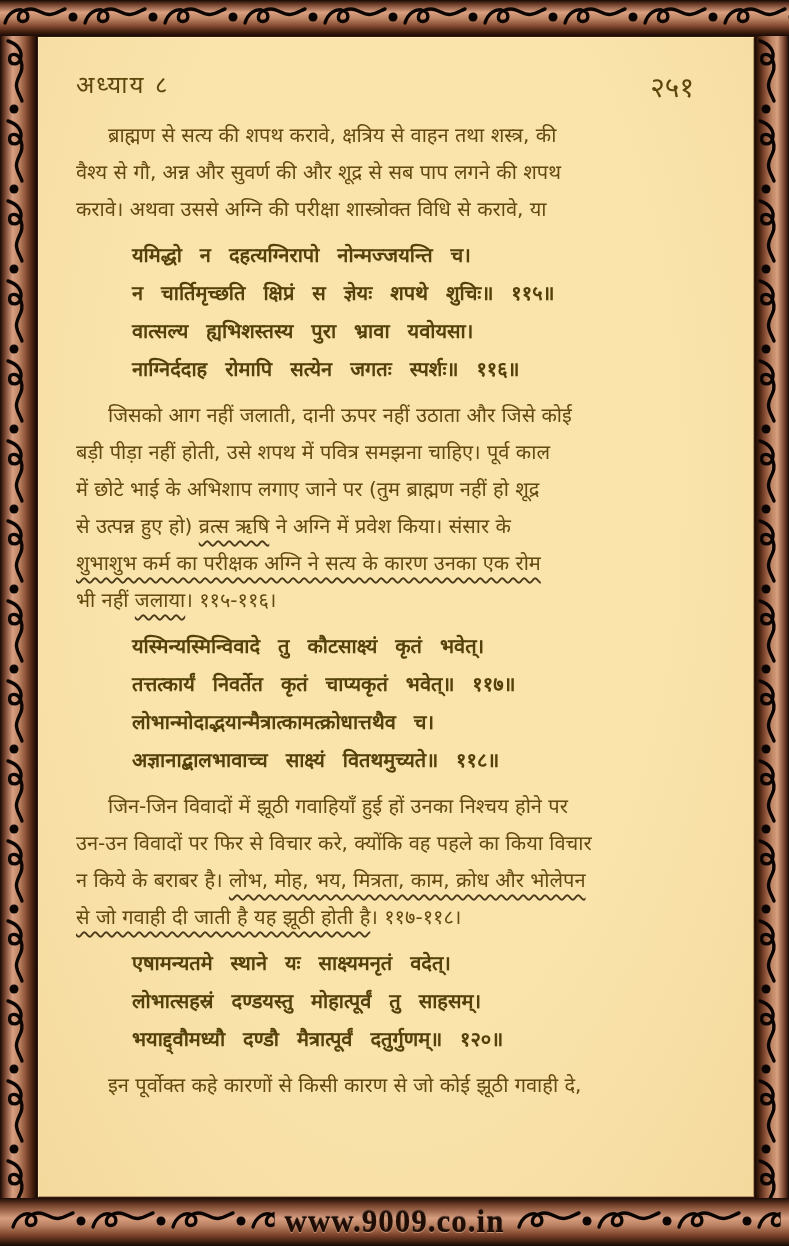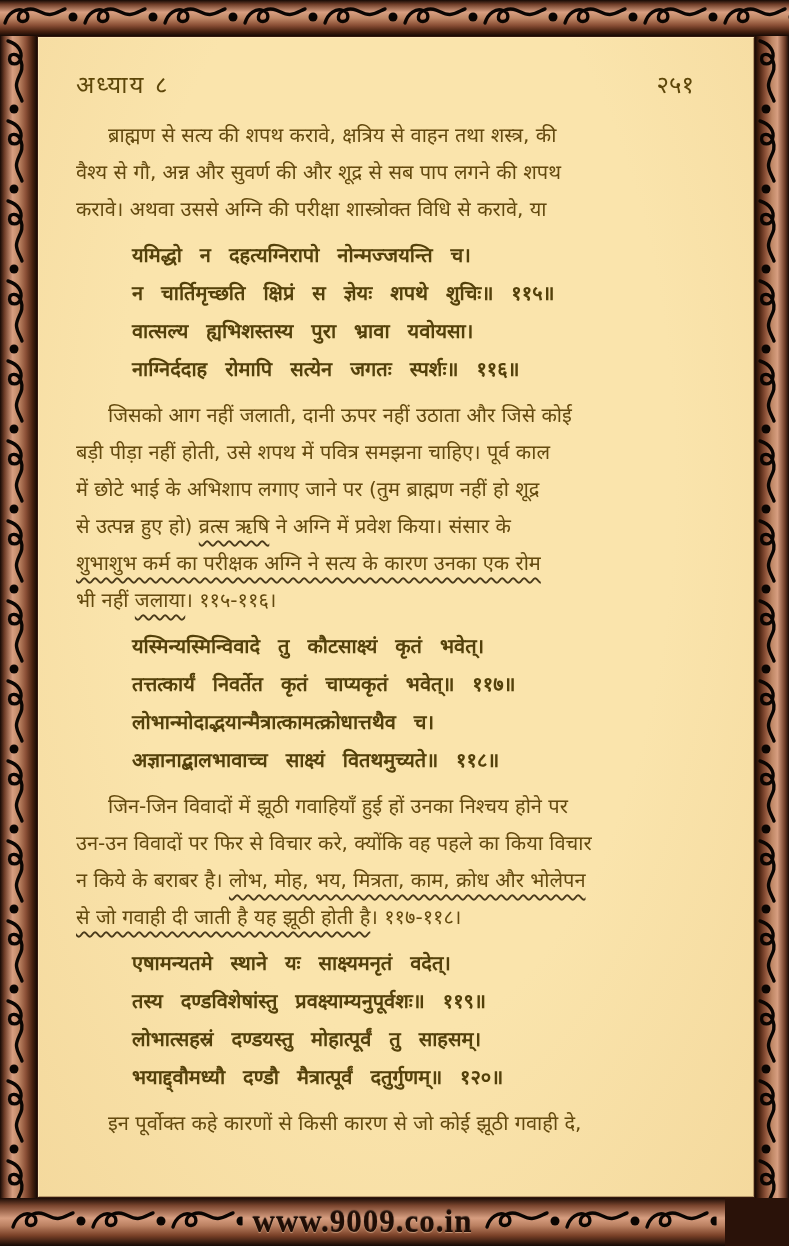--- a/index.html
+++ b/index.html
@@ -5,21 +5,21 @@
   html,body{margin:0;padding:0;background:#777;}
   .stage{
     position:relative;width:789px;height:1246px;overflow:hidden;
     font-family:"DejaVu Sans",sans-serif;
     background:#2a1209;
   }
   
   .bar{position:absolute;overflow:hidden;}
   .bar-top{left:0;top:0;width:789px;height:36px;
     background:linear-gradient(180deg,#160a05 0%,#6e3d28 12%,#d79e80 34%,#c08866 50%,#8a4f36 70%,#45200f 88%,#170a05 100%);}
-  .bar-bottom{left:0;bottom:0;width:725px;height:48px;
+  .bar-bottom{left:0;bottom:0;width:789px;height:48px;
     background:linear-gradient(180deg,#1b0c06 0%,#7a452e 16%,#d79e80 42%,#b97f60 58%,#7a4128 78%,#160a05 100%);
     display:flex;align-items:center;gap:10px;padding:0 8px;box-sizing:border-box;}
   .bar-left{left:0;top:36px;width:37px;height:1162px;
     background:linear-gradient(90deg,#160a05 0%,#6e3d28 12%,#d79e80 34%,#c08866 50%,#8a4f36 70%,#45200f 88%,#170a05 100%);}
   .bar-right{right:0;top:36px;width:34px;height:1162px;
     background:linear-gradient(270deg,#160a05 0%,#6e3d28 12%,#d79e80 34%,#c08866 50%,#8a4f36 70%,#45200f 88%,#170a05 100%);}
   .bar svg{display:block;}
   .bb-swirls{flex:1 1 auto;height:36px;min-width:40px;}
   .url-text{
     flex:0 0 auto;
@@ -30,21 +30,21 @@
   
   .page{
     position:absolute;left:37px;top:36px;right:34px;bottom:48px;
     background:radial-gradient(ellipse at 50% 38%,#fae4ac 55%,#f4d99d 100%);
     border:1px solid #33180c;
     box-shadow:inset 1px 1px 0 rgba(255,236,200,.55), inset -1px -1px 0 rgba(70,35,15,.35);
     overflow:hidden;
   }
   .pagehead{position:relative;margin:30px 42px 0 38px;text-align:left;height:34px;}
   .chapter{display:inline-block;font-size:24px;color:#5d4609;letter-spacing:2px;}
-  .pagenum{position:absolute;right:18px;top:0;font-size:24px;color:#5d4609;}
+  .pagenum{position:absolute;right:18px;top:0;font-size:28px;color:#5d4609;}
   .text-col{margin:16px 38px 0 38px;color:#63490e;}
   .line{line-height:37px;font-size:20px;white-space:nowrap;}
   .block{margin-bottom:8px;}
   .block.para .line:first-child{padding-left:32px;}
   .block.shloka{margin-left:56px;margin-bottom:9px;}
   .block.shloka .line{font-weight:bold;word-spacing:11px;color:#53400a;line-height:38px;}
   .u-wavy{
     text-decoration:underline;text-decoration-style:wavy;
     text-decoration-color:#4a3a1a;text-decoration-thickness:2px;text-underline-offset:7px;
   }
@@ -152,21 +152,20 @@
           <div class="line"><span>अज्ञानाद्बालभावाच्च साक्ष्यं वितथमुच्यते॥ ११८॥</span></div>
         </div>
         <div class="block para">
           <div class="line"><span>जिन-जिन विवादों में झूठी गवाहियाँ हुई हों उनका निश्चय होने पर</span></div>
           <div class="line"><span>उन-उन विवादों पर फिर से विचार करे, क्योंकि वह पहले का किया विचार</span></div>
           <div class="line"><span>न किये के बराबर है। </span><span class="u-wavy">लोभ, मोह, भय, मित्रता, काम, क्रोध और भोलेपन</span></div>
           <div class="line"><span class="u-wavy">से जो गवाही दी जाती है यह झूठी होती है</span><span>। ११७-११८।</span></div>
         </div>
         <div class="block shloka">
           <div class="line"><span>एषामन्यतमे स्थाने यः साक्ष्यमनृतं वदेत्।</span></div>
-          <div class="line"><span>तस्य दण्डविशेषांस्तु प्रवक्ष्याम्यनुपूर्वशः॥ ११९॥</span></div>
           <div class="line"><span>लोभात्सहस्रं दण्डयस्तु मोहात्पूर्वं तु साहसम्।</span></div>
           <div class="line"><span>भयाद्द्वौमध्यौ दण्डौ मैत्रात्पूर्वं दतुर्गुणम्॥ १२०॥</span></div>
         </div>
         <div class="block para">
           <div class="line"><span>इन पूर्वोक्त कहे कारणों से किसी कारण से जो कोई झूठी गवाही दे,</span></div>
         </div>
       </div>
   </div>
 
 </div>

